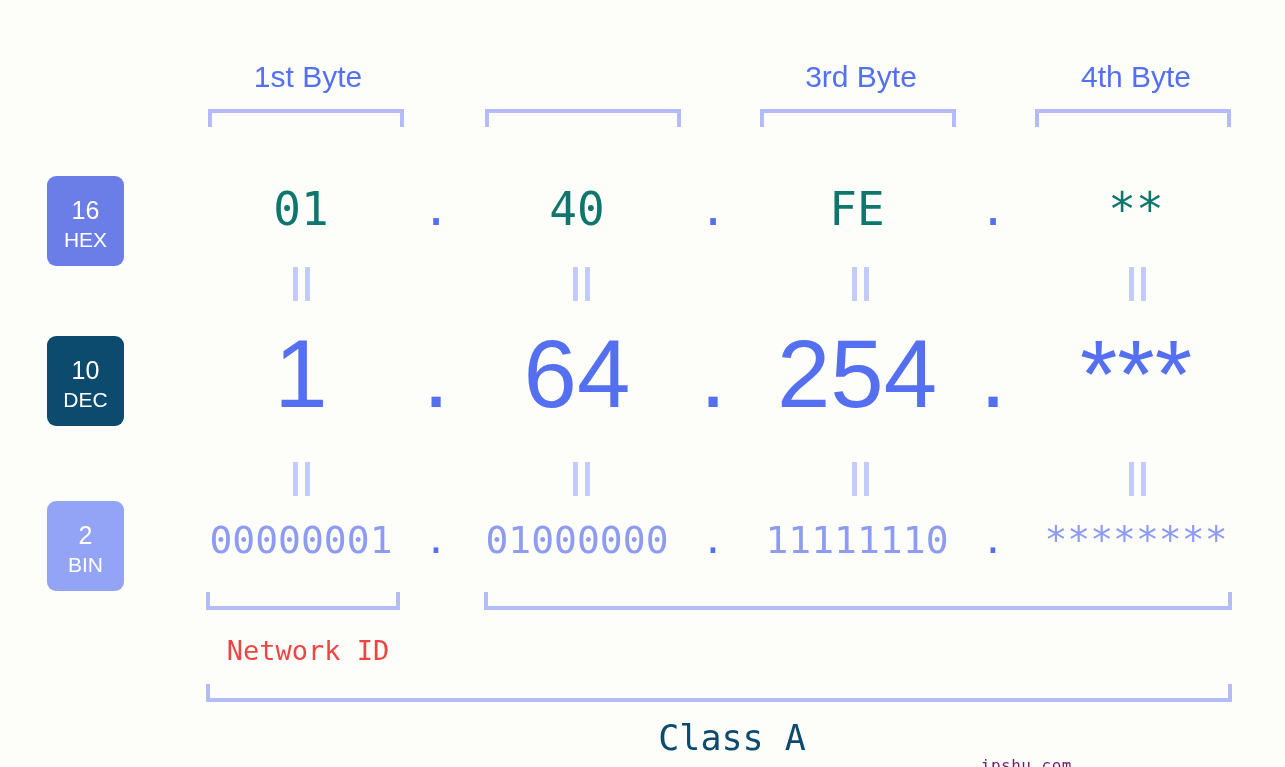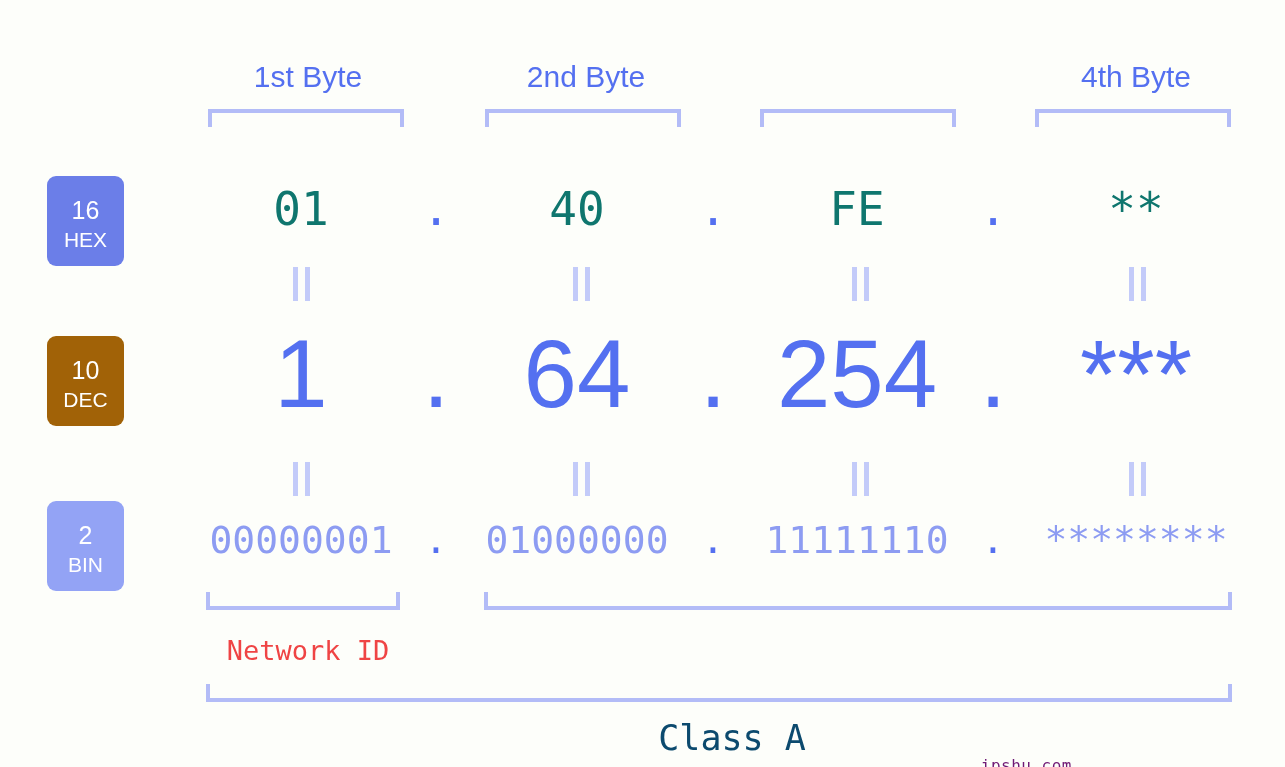--- a/index.html
+++ b/index.html
@@ -78,21 +78,21 @@
     line-height: 36px;
     font-weight: 400;
     text-align: right;
   }
   .badge .abbr {
     font-size: 21px;
     line-height: 23px;
     font-weight: 400;
   }
   .badge-hex { top: 152px; height: 90px; background: #6b7ee8; }
-  .badge-dec { top: 312px; height: 90px; background: #a16207; }
+  .badge-dec { top: 312px; height: 90px; background: #0c4a6e; }
   .badge-bin { top: 477px; height: 90px; background: #93a3f5; }
 
   
   .cell {
     position: absolute;
     text-align: center;
     white-space: pre;
   }
 
   .row-hex .cell {
@@ -192,21 +192,21 @@
     color: #701a75;
     letter-spacing: 0.5px;
   }
 </style>
 </head>
 <body>
 
 <div class="stage">
 
   <div class="byte-label" style="left:188px; width:240px;">1st Byte</div>
-  <div class="byte-label" style="left:466px; width:240px;">2nd Byte</div>
+  <div class="byte-label" style="left:741px; width:240px;">3rd Byte</div>
   <div class="byte-label" style="left:1016px; width:240px;">4th Byte</div>
 
   <div class="bracket bracket-down" style="left:208px; top:85px; width:196px;"></div>
   <div class="bracket bracket-down" style="left:485px; top:85px; width:196px;"></div>
   <div class="bracket bracket-down" style="left:760px; top:85px; width:196px;"></div>
   <div class="bracket bracket-down" style="left:1035px; top:85px; width:196px;"></div>
 
   <div class="badge badge-hex">
     <span class="num">16</span>
     <span class="abbr">HEX</span>

